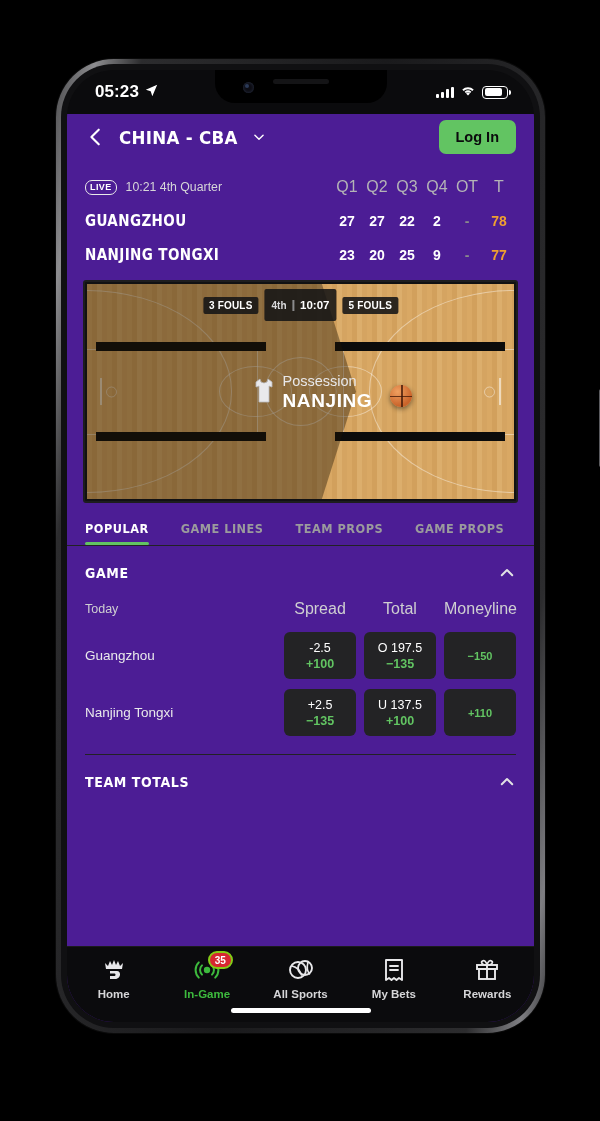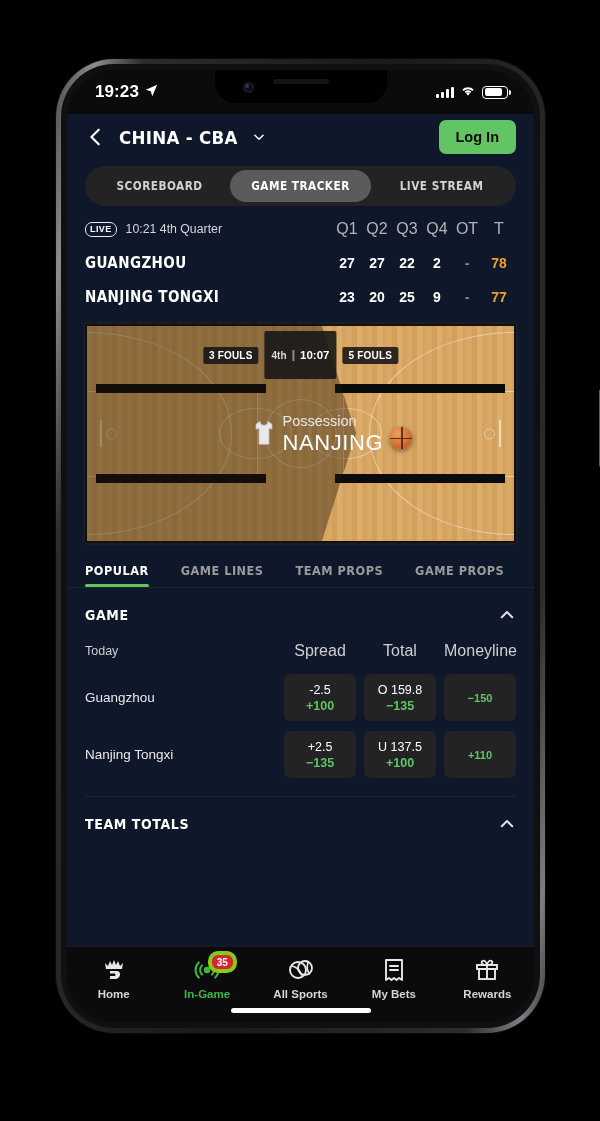--- a/index.html
+++ b/index.html
@@ -59,21 +59,21 @@
   .status-right { display: flex; align-items: center; gap: 6px; }
   .bars { display: flex; align-items: flex-end; gap: 2px; height: 12px; }
   .bars i { display:block; width: 3px; background:#fff; border-radius:1px; }
   .bars i:nth-child(1){height:4px}.bars i:nth-child(2){height:6.5px}
   .bars i:nth-child(3){height:9px}.bars i:nth-child(4){height:11.5px}
   .batt { width: 26px; height: 13px; border: 1.6px solid #fff; border-radius: 4px; position: relative; }
   .batt::after { content:""; position:absolute; right:-4px; top:3.5px; width:2px; height:5px; background:#fff; border-radius:0 2px 2px 0; }
   .batt i { position:absolute; left:1.6px; top:1.6px; bottom:1.6px; width:17px; background:#fff; border-radius:2px; display:block; }
 
   
-  .app { position: absolute; left:0; right:0; top:44px; bottom:0; background:#0f172a; color:#fff; }
+  .app { position: absolute; left:0; right:0; top:44px; bottom:0; background:#4c1d95; color:#fff; }
 
   
   .header { display:flex; align-items:center; padding: 6px 18px 10px 18px; gap: 12px; }
   .back-ico { width: 22px; height: 22px; flex:none; }
   .league-title { font-size: 18.5px; font-weight: 800; letter-spacing: .3px;
     font-family: "DejaVu Sans Condensed","Liberation Sans", sans-serif; }
   .chev-dn { width:14px; height:14px; margin-left:2px; }
   .login-btn { margin-left:auto; background:#62c462; color:#0b0b0d; border:none;
     border-radius: 7px; padding: 9px 17px; font-size: 14.5px; font-weight: 700;
     font-family:"Liberation Sans",sans-serif; }
@@ -134,29 +134,29 @@
     box-shadow: 0 2px 5px rgba(0,0,0,.45); }
   .ball::before,.ball::after { content:""; position:absolute; background:rgba(60,20,5,.75); }
   .ball::before { left:50%; top:0; width:1.4px; height:100%; }
   .ball::after { top:50%; left:0; height:1.4px; width:100%; }
 
   .court-hud { position:absolute; top:5px; left:50%; transform:translateX(-50%);
     display:flex; align-items:center; gap:6px; z-index:5; white-space:nowrap; }
   .hud-chip { background:rgba(20,20,22,.88); color:#fff; font-size:10px; font-weight:700;
     padding:3px 6px; border-radius:2px; letter-spacing:.2px; }
   .hud-clock { background:rgba(20,20,22,.88); color:#d9d9db; font-size:10px; font-weight:700;
-    padding:18px 7px; border-radius:2px; display:flex; align-items:center; gap:6px; }
+    padding:10px 7px; border-radius:2px; display:flex; align-items:center; gap:6px; }
   .hud-clock b { color:#fff; font-size:11.5px; }
   .hud-clock .divider { width:1.5px; height:11px; background:#8a8a8c; display:inline-block; }
 
   .poss { position:absolute; left:39%; top:50%; transform:translateY(-50%);
     display:flex; align-items:center; gap:9px; z-index:6; }
   .jersey { width:20px; height:26px; flex:none; }
   .poss-txt .p1 { font-size:14.5px; color:#e8e8ea; line-height:1.25; }
-  .poss-txt .p2 { font-size:22px; font-weight:400; color:#fff; letter-spacing:.6px; line-height:1.15;text-align:right; }
+  .poss-txt .p2 { font-size:19px; font-weight:700; color:#fff; letter-spacing:.6px; line-height:1.15;text-align:right; }
 
   
   .mkt-tabs { display:flex; gap: 32px; padding: 18px 18px 0 18px; overflow:hidden; }
   .mkt-tab { font-size:12.6px; font-weight:800; color:#9b9b9d; letter-spacing:.5px;
     white-space:nowrap; padding-bottom: 9px; position:relative;
     font-family:"DejaVu Sans Condensed","Liberation Sans",sans-serif; }
   .mkt-tab.active { color:#fff; }
   .mkt-tab.active::after { content:""; position:absolute; left:0; right:0; bottom:0;
     height:3px; background:#62c462; border-radius:2px; }
   .mkt-rule { height:1px; background:#222224; margin: 0 0 0 0; }
@@ -184,21 +184,21 @@
   .sec-div { height:1px; background:#222224; margin: 18px 0 0 0; }
 
   
   .botnav { position:absolute; left:0; right:0; bottom:0; height: 76px; background:#0b0b0d;
     border-top:1px solid #1a1a1c; display:flex; align-items:flex-start; padding-top:10px; }
   .nav-item { flex:1; display:flex; flex-direction:column; align-items:center; gap:5px; position:relative; }
   .nav-ico { width:26px; height:26px; position:relative; }
   .nav-lbl { font-size:11.5px; color:#d6d6d8; font-weight:600; }
   .nav-item.active .nav-lbl { color:#3dba3d; }
   .badge { position:absolute; left: 52%; top:-6px; background:#d72631; color:#fff;
-    font-size:10px; font-weight:700; border-radius:10px; padding:1.5px 5px; border:4px solid #84cc16; }
+    font-size:10px; font-weight:700; border-radius:10px; padding:1.5px 5px; border:2px solid #84cc16; }
   .home-ind { position:absolute; left:50%; transform:translateX(-50%); bottom:9px;
     width:140px; height:5px; border-radius:3px; background:#fff; }
 </style>
 </head>
 <body>
 
 <div id="stage">
   <div class="phone-frame">
     <div class="phone-inner-band"></div>
 
@@ -209,21 +209,21 @@
 
     <div class="screen">
 
       <div class="notch">
         <div class="speaker"></div>
         <div class="cam"></div>
       </div>
 
       <div class="statusbar">
         <div class="status-time">
-          <span>19:23</span>
+          <span>05:23</span>
           <span class="loc-arrow">
             <svg width="13" height="13" viewBox="0 0 16 16">
                 <path d="M15 1 1 7l6 2 2 6z" fill="#fff"></path>
               </svg>
           </span>
         </div>
         <div class="status-right">
           <span class="bars">
               <i></i>
               <i></i>
@@ -253,25 +253,20 @@
           </span>
           <span class="league-title">CHINA - CBA</span>
           <span class="chev-dn">
             <svg width="14" height="14" viewBox="0 0 24 24">
                 <path d="M5 9l7 7 7-7" fill="none" stroke="#fff" stroke-width="2.4" stroke-linecap="round" stroke-linejoin="round"></path>
               </svg>
           </span>
           <button class="login-btn">Log In</button>
         </div>
 
-        <div class="segwrap">
-          <div class="seg">SCOREBOARD</div>
-          <div class="seg active">GAME TRACKER</div>
-          <div class="seg">LIVE STREAM</div>
-        </div>
 
         <div class="scorebox">
           <div class="score-head">
             <span class="live-badge">LIVE</span>
             <span class="period-text">10:21 4th Quarter</span>
             <span class="cols">
               <span>Q1</span>
               <span>Q2</span>
               <span>Q3</span>
               <span>Q4</span>
@@ -381,21 +376,21 @@
             </div>
 
             <div class="odds-row">
               <span class="team">Guangzhou</span>
               <span class="cells">
                 <span class="oc">
                   <span class="line">-2.5</span>
                   <span class="price">+100</span>
                 </span>
                 <span class="oc">
-                  <span class="line">O 159.8</span>
+                  <span class="line">O 197.5</span>
                   <span class="price">−135</span>
                 </span>
                 <span class="oc single">
                   <span class="price">−150</span>
                 </span>
               </span>
             </div>
 
             <div class="odds-row">
               <span class="team">Nanjing Tongxi</span>

